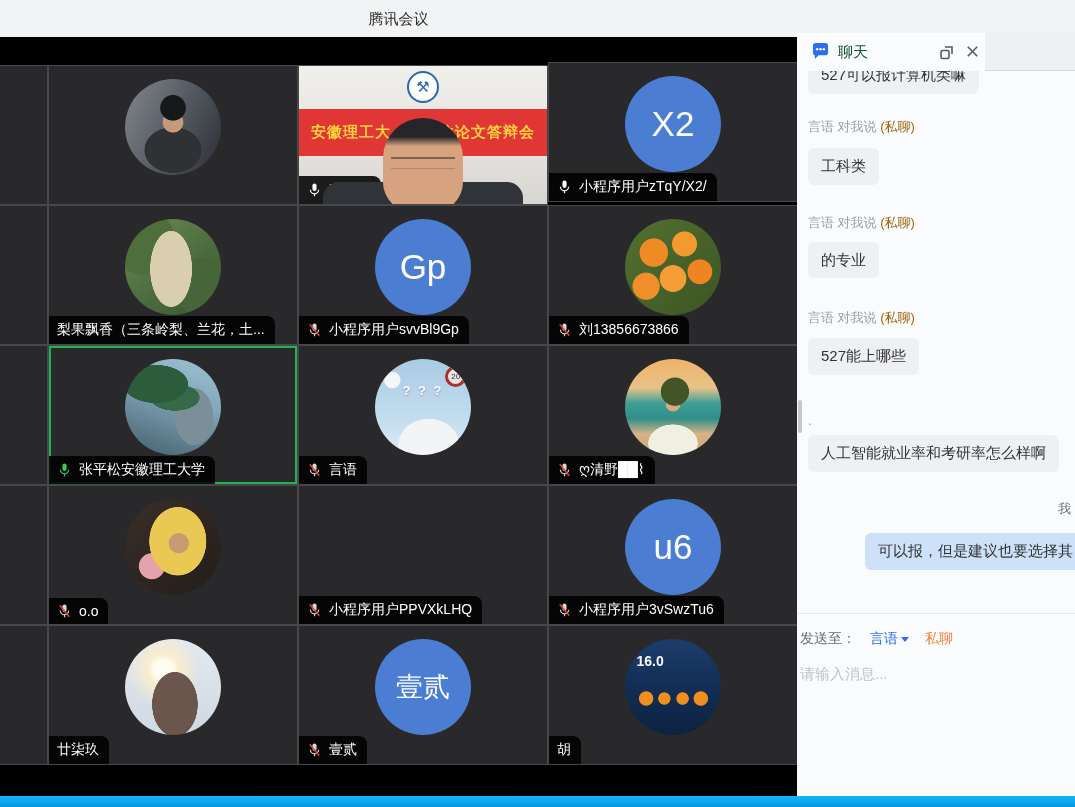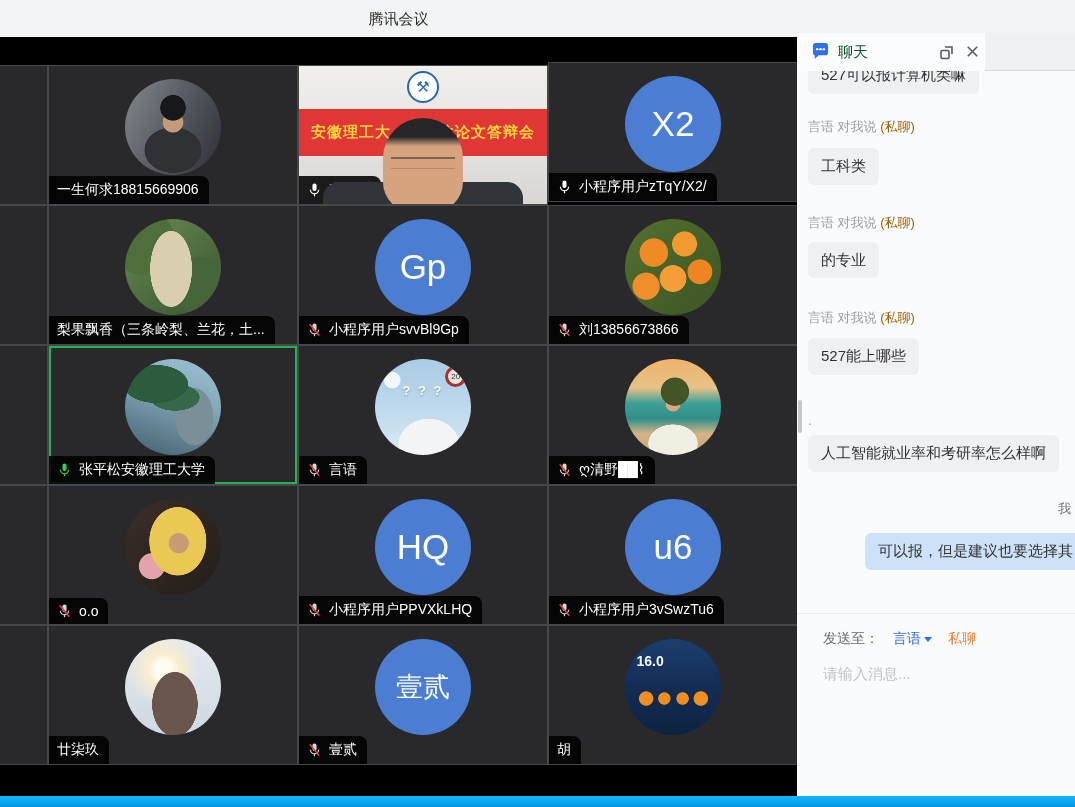--- a/index.html
+++ b/index.html
@@ -124,21 +124,21 @@
   .msg-bubble{background:#eef0f3;border-radius:6px;padding:9px 13px;font-size:15px;color:#333;
     white-space:nowrap;line-height:1.25;}
   .msg-bubble.self{background:#cde2f8;align-self:flex-end;margin-right:-22px;}
   .m0{margin-top:-14px;} .m1{margin-top:24px;} .m2{margin-top:12px;} .m3{margin-top:29px;}
   .m4{margin-top:10px;} .m5{margin-top:31px;} .m6{margin-top:11px;} .m7{margin-top:38px;}
   .m8{margin-top:7px;} .m9{margin-top:28px;} .m10{margin-top:15px;}
 
   .chat-scrollthumb{position:absolute;left:1px;top:367px;width:4px;height:33px;background:#c5c7cb;border-radius:2px;}
 
   .chat-footer{position:absolute;left:0;top:580px;width:100%;height:183px;border-top:1px solid #ebebeb;
-    padding:16px 26px 0;box-sizing:border-box;background:#fafbfc;}
+    padding:16px 3px 0;box-sizing:border-box;background:#fafbfc;}
   .send-row{display:flex;align-items:center;font-size:14px;color:#66696e;gap:6px;}
   .send-target{color:#2e6fee;cursor:pointer;display:flex;align-items:center;gap:3px;margin-left:8px;}
   .caret-down{width:0;height:0;border-left:4px solid transparent;border-right:4px solid transparent;
     border-top:5px solid #2e6fee;display:inline-block;}
   .private-btn{color:#f5813f;cursor:pointer;margin-left:10px;}
   .msg-input{margin-top:17px;font-size:15px;color:#c0c3c8;}
 
   
   .taskbar{position:absolute;left:0;top:796px;width:1075px;height:11px;
     background:linear-gradient(180deg,#14b4f9 0%,#08a3ec 70%,#0794da 100%);}
@@ -154,23 +154,20 @@
 
   <div class="meeting">
     <div id="grid">
         <div class="tile partial" style="top: 29px; height: 138px;"></div>
         <div class="tile partial" style="top: 169px; height: 138px;"></div>
         <div class="tile partial" style="top: 309px; height: 138px;"></div>
         <div class="tile partial" style="top: 449px; height: 138px;"></div>
         <div class="tile partial" style="top: 589px; height: 138px;"></div>
         <div class="tile" style="left: 49px; top: 29px;">
           <div class="avatar photo av-car-man"></div>
-          <div class="nametag">
-            <span class="name-label">一生何求18815669906</span>
-          </div>
         </div>
         <div class="tile" style="left: 299px; top: 29px;">
           <div class="video-feed">
             <span class="vf-logo">⚒</span>
        <div class="vf-banner">
          <span>安徽理工大</span>
               <span>位论文答辩会</span>
        </div>
        <div class="vf-body"></div>
        <div class="vf-head">
@@ -271,21 +268,20 @@
             <svg class="mic mic-muted" width="15" height="16" viewBox="0 0 22 22" fill="none">
     <rect class="body" x="8" y="1.5" width="6" height="11" rx="3"></rect>
     <path class="arc" d="M5 10.5a6 6 0 0 0 12 0" fill="none" stroke-width="1.8"></path>
     <line class="arc" x1="11" y1="16.5" x2="11" y2="20" stroke-width="1.8"></line>
               <line class="slash" x1="4" y1="2.5" x2="18" y2="19.5" stroke-width="2.2"></line>
             </svg>
             <span class="name-label">o.o</span>
           </div>
         </div>
         <div class="tile" style="left: 299px; top: 449px;">
-          <div class="avatar initials" style="background: rgb(75, 125, 210);">HQ</div>
           <div class="nametag">
             <svg class="mic mic-muted" width="15" height="16" viewBox="0 0 22 22" fill="none">
     <rect class="body" x="8" y="1.5" width="6" height="11" rx="3"></rect>
     <path class="arc" d="M5 10.5a6 6 0 0 0 12 0" fill="none" stroke-width="1.8"></path>
     <line class="arc" x1="11" y1="16.5" x2="11" y2="20" stroke-width="1.8"></line>
               <line class="slash" x1="4" y1="2.5" x2="18" y2="19.5" stroke-width="2.2"></line>
             </svg>
             <span class="name-label">小程序用户PPVXkLHQ</span>
           </div>
         </div>

